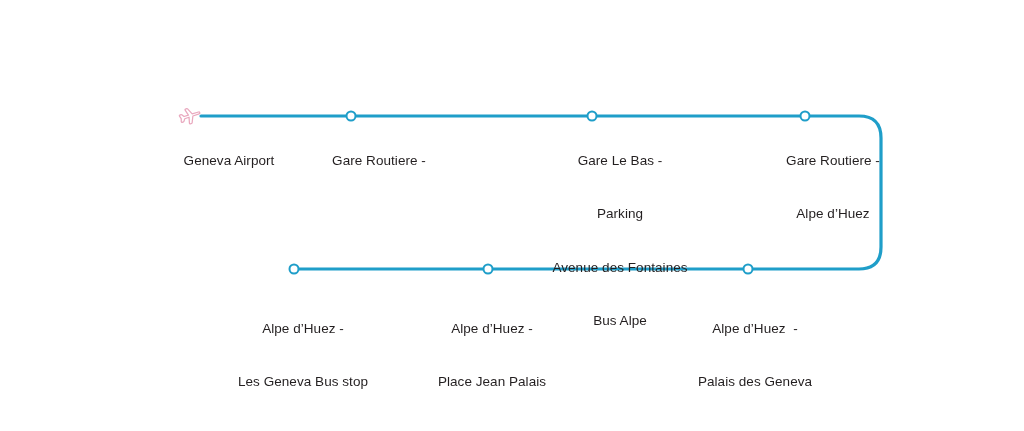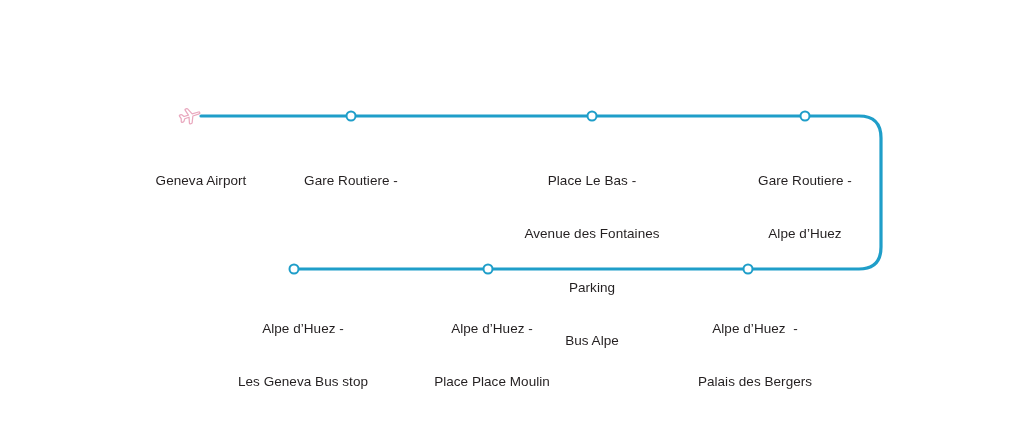--- a/index.html
+++ b/index.html
@@ -51,21 +51,21 @@
     border: 2.6px solid #1f9ec9;
     box-sizing: border-box;
     transform: translate(-50%, -50%);
   }
   .plane-icon {
     position: absolute;
     transform: translate(-50%, -50%);
     width: 26px;
     height: 26px;
   }
-  .top-row .stop { top: 136px; }
+  .top-row .stop { top: 116px; margin-left: 28px; }
   .bottom-row .stop { top: 284px; text-align: center; }
 </style>
 </head>
 <body>
 
 <div id="route-canvas">
 
   <svg id="route-svg" viewBox="0 0 1024 431" xmlns="http://www.w3.org/2000/svg">
     <path id="route-path" fill="none" stroke="#1f9ec9" stroke-width="3.2" stroke-linecap="round" d="M 201 116 L 859 116 Q 881 116 881 138 L 881 247 Q 881 269 859 269 L 294 269"></path>
   </svg>
@@ -83,23 +83,23 @@
 
     <div class="stop" style="left:201px;">
       <span class="stop-label">Geneva Airport</span>
     </div>
 
     <div class="stop" style="left:351px;">
       <span class="stop-label">Gare Routiere -</span>
     </div>
 
     <div class="stop" style="left:592px;">
-      <span class="stop-label">Place Le Bas -</span>
+      <span class="stop-label">Gare Le Bas -</span>
+      <span class="stop-label">Parking</span>
       <span class="stop-label">Avenue des Fontaines</span>
-      <span class="stop-label">Parking</span>
       <span class="stop-label">Bus Alpe</span>
     </div>
 
     <div class="stop" style="left:805px;">
       <span class="stop-label">Gare Routiere -</span>
       <span class="stop-label">Alpe d’Huez</span>
     </div>
   </div>
 
   <div class="bottom-row">
@@ -107,22 +107,22 @@
     <div class="stop-node" style="left:488px; top:269px;"></div>
     <div class="stop-node" style="left:748px; top:269px;"></div>
 
     <div class="stop" style="left:303px;">
       <span class="stop-label">Alpe d’Huez -</span>
       <span class="stop-label">Les Geneva Bus stop</span>
     </div>
 
     <div class="stop" style="left:492px;">
       <span class="stop-label">Alpe d’Huez -</span>
-      <span class="stop-label">Place Place Moulin</span>
+      <span class="stop-label">Place Jean Palais</span>
     </div>
 
     <div class="stop" style="left:755px;">
       <span class="stop-label">Alpe d’Huez  -</span>
-      <span class="stop-label">Palais des Bergers</span>
+      <span class="stop-label">Palais des Geneva</span>
     </div>
   </div>
 
 </div>
 
 </body></html>

